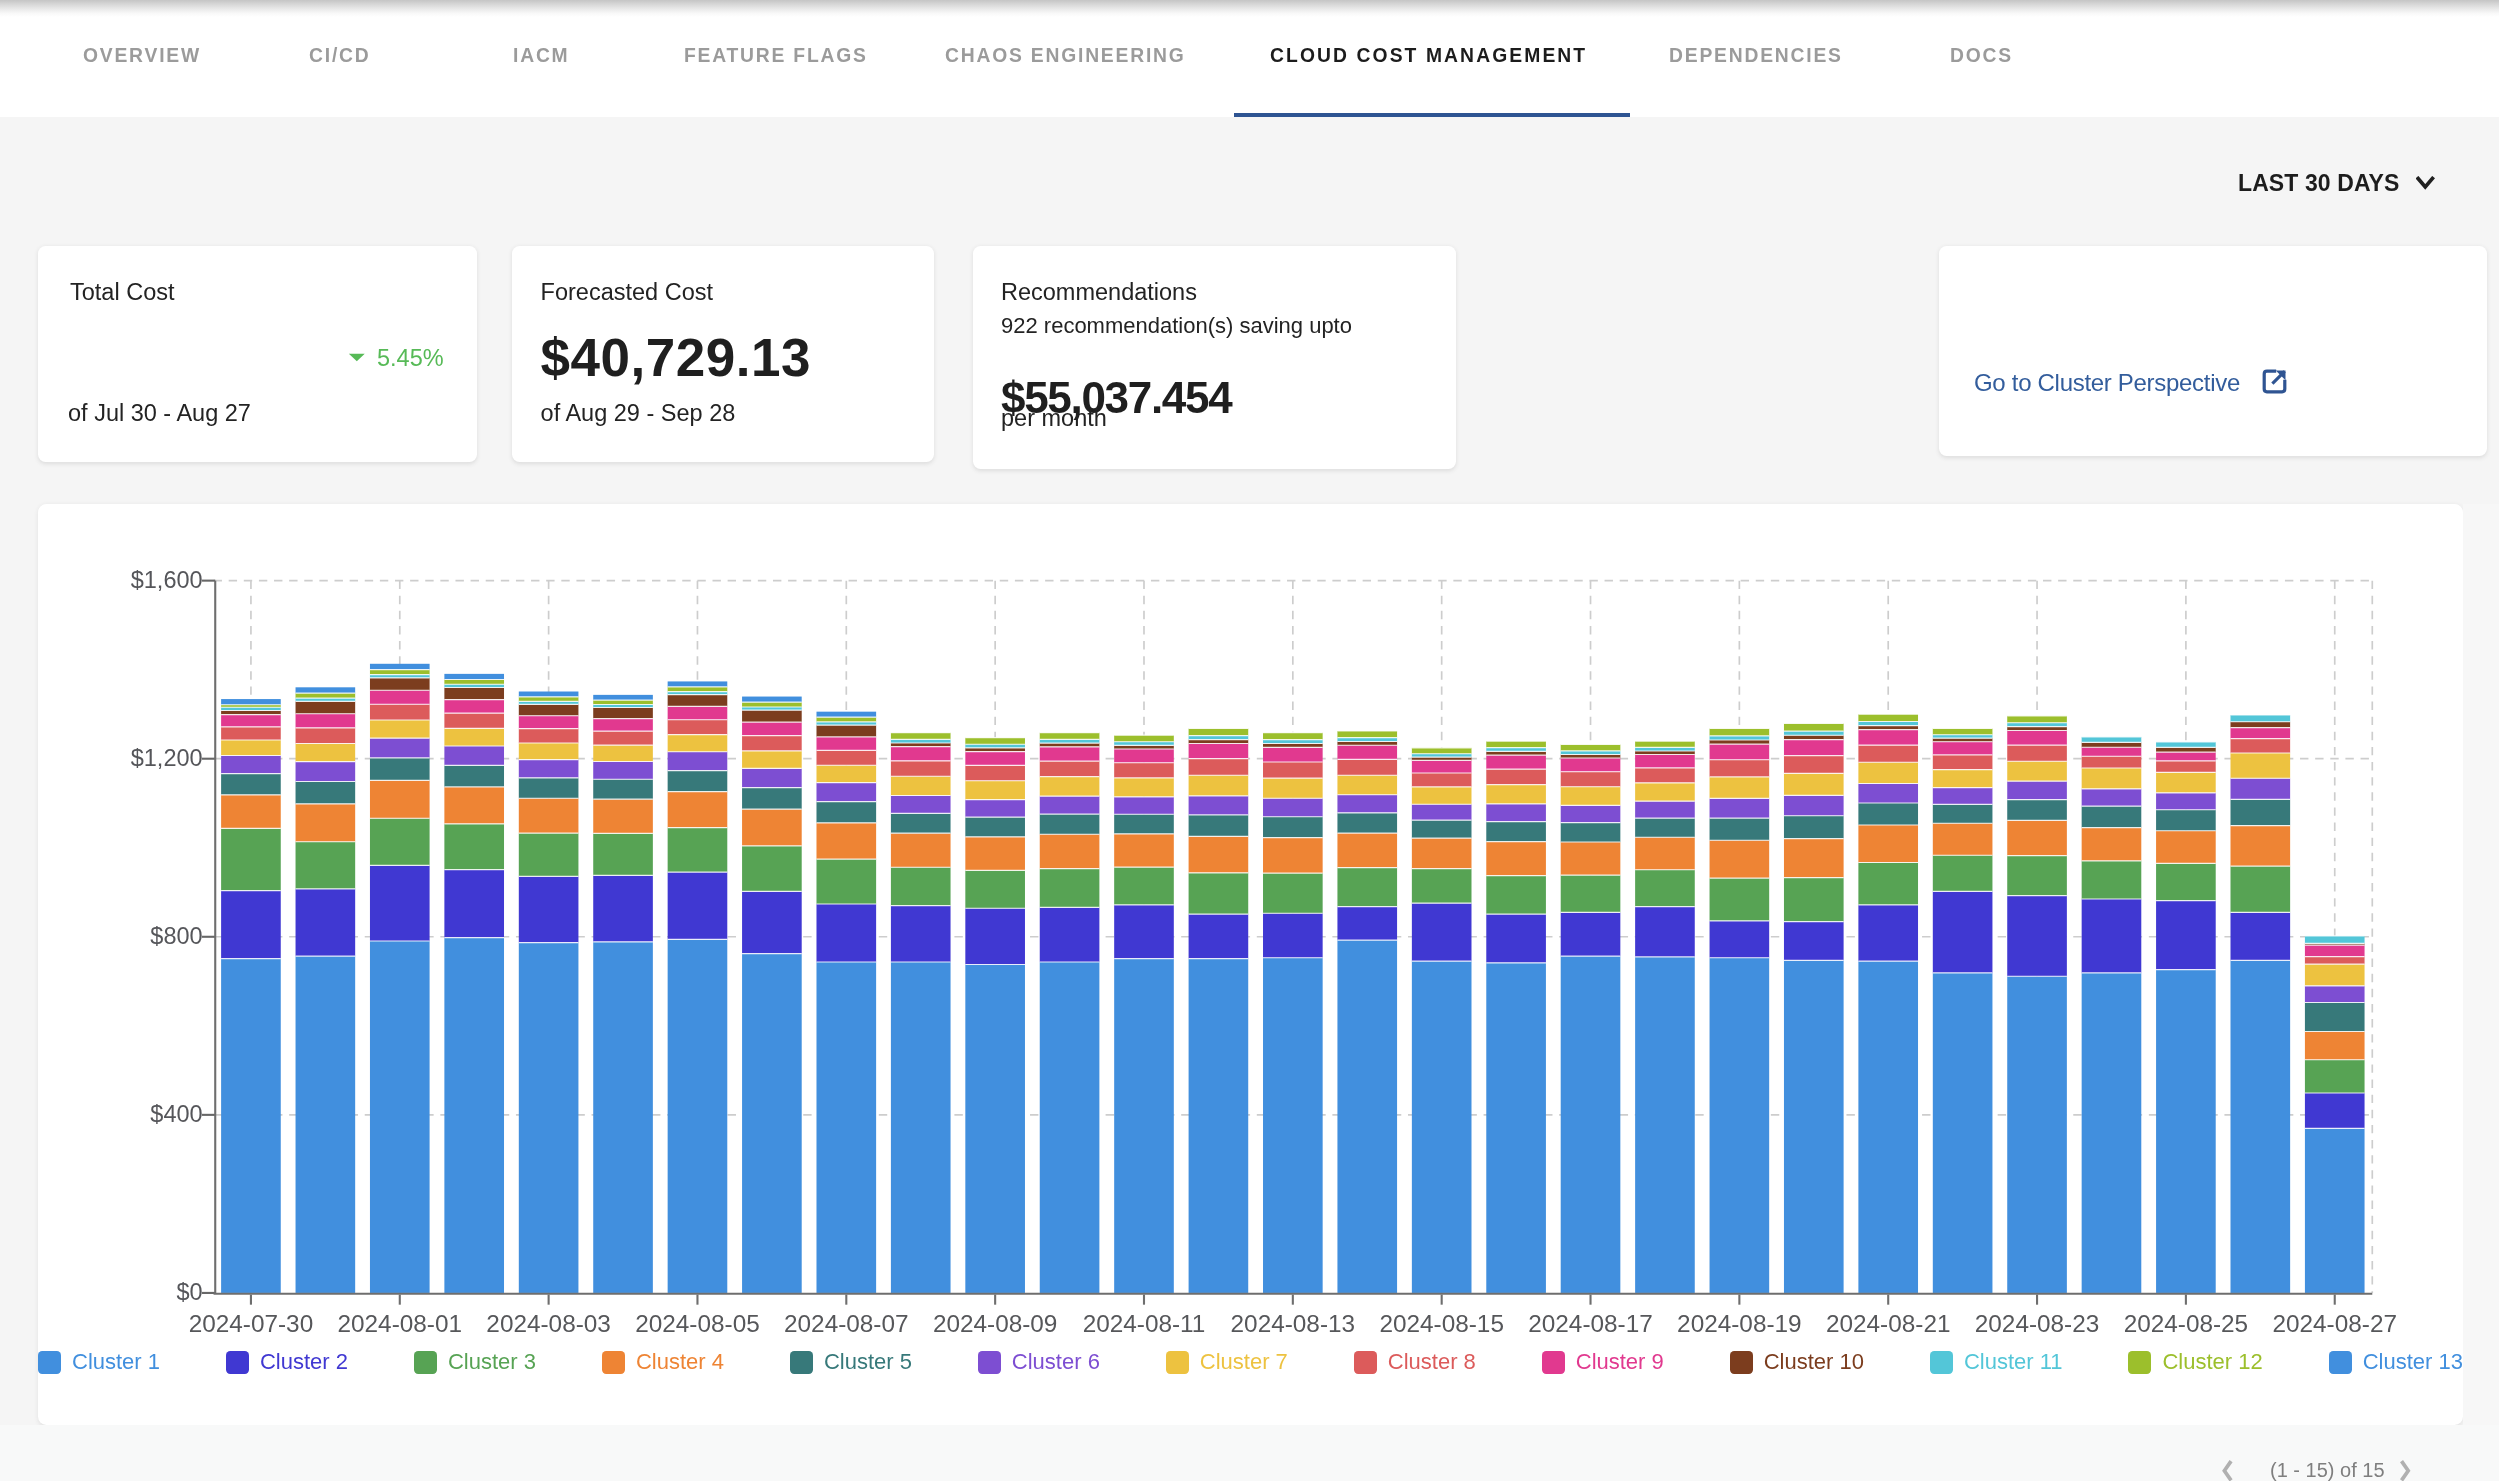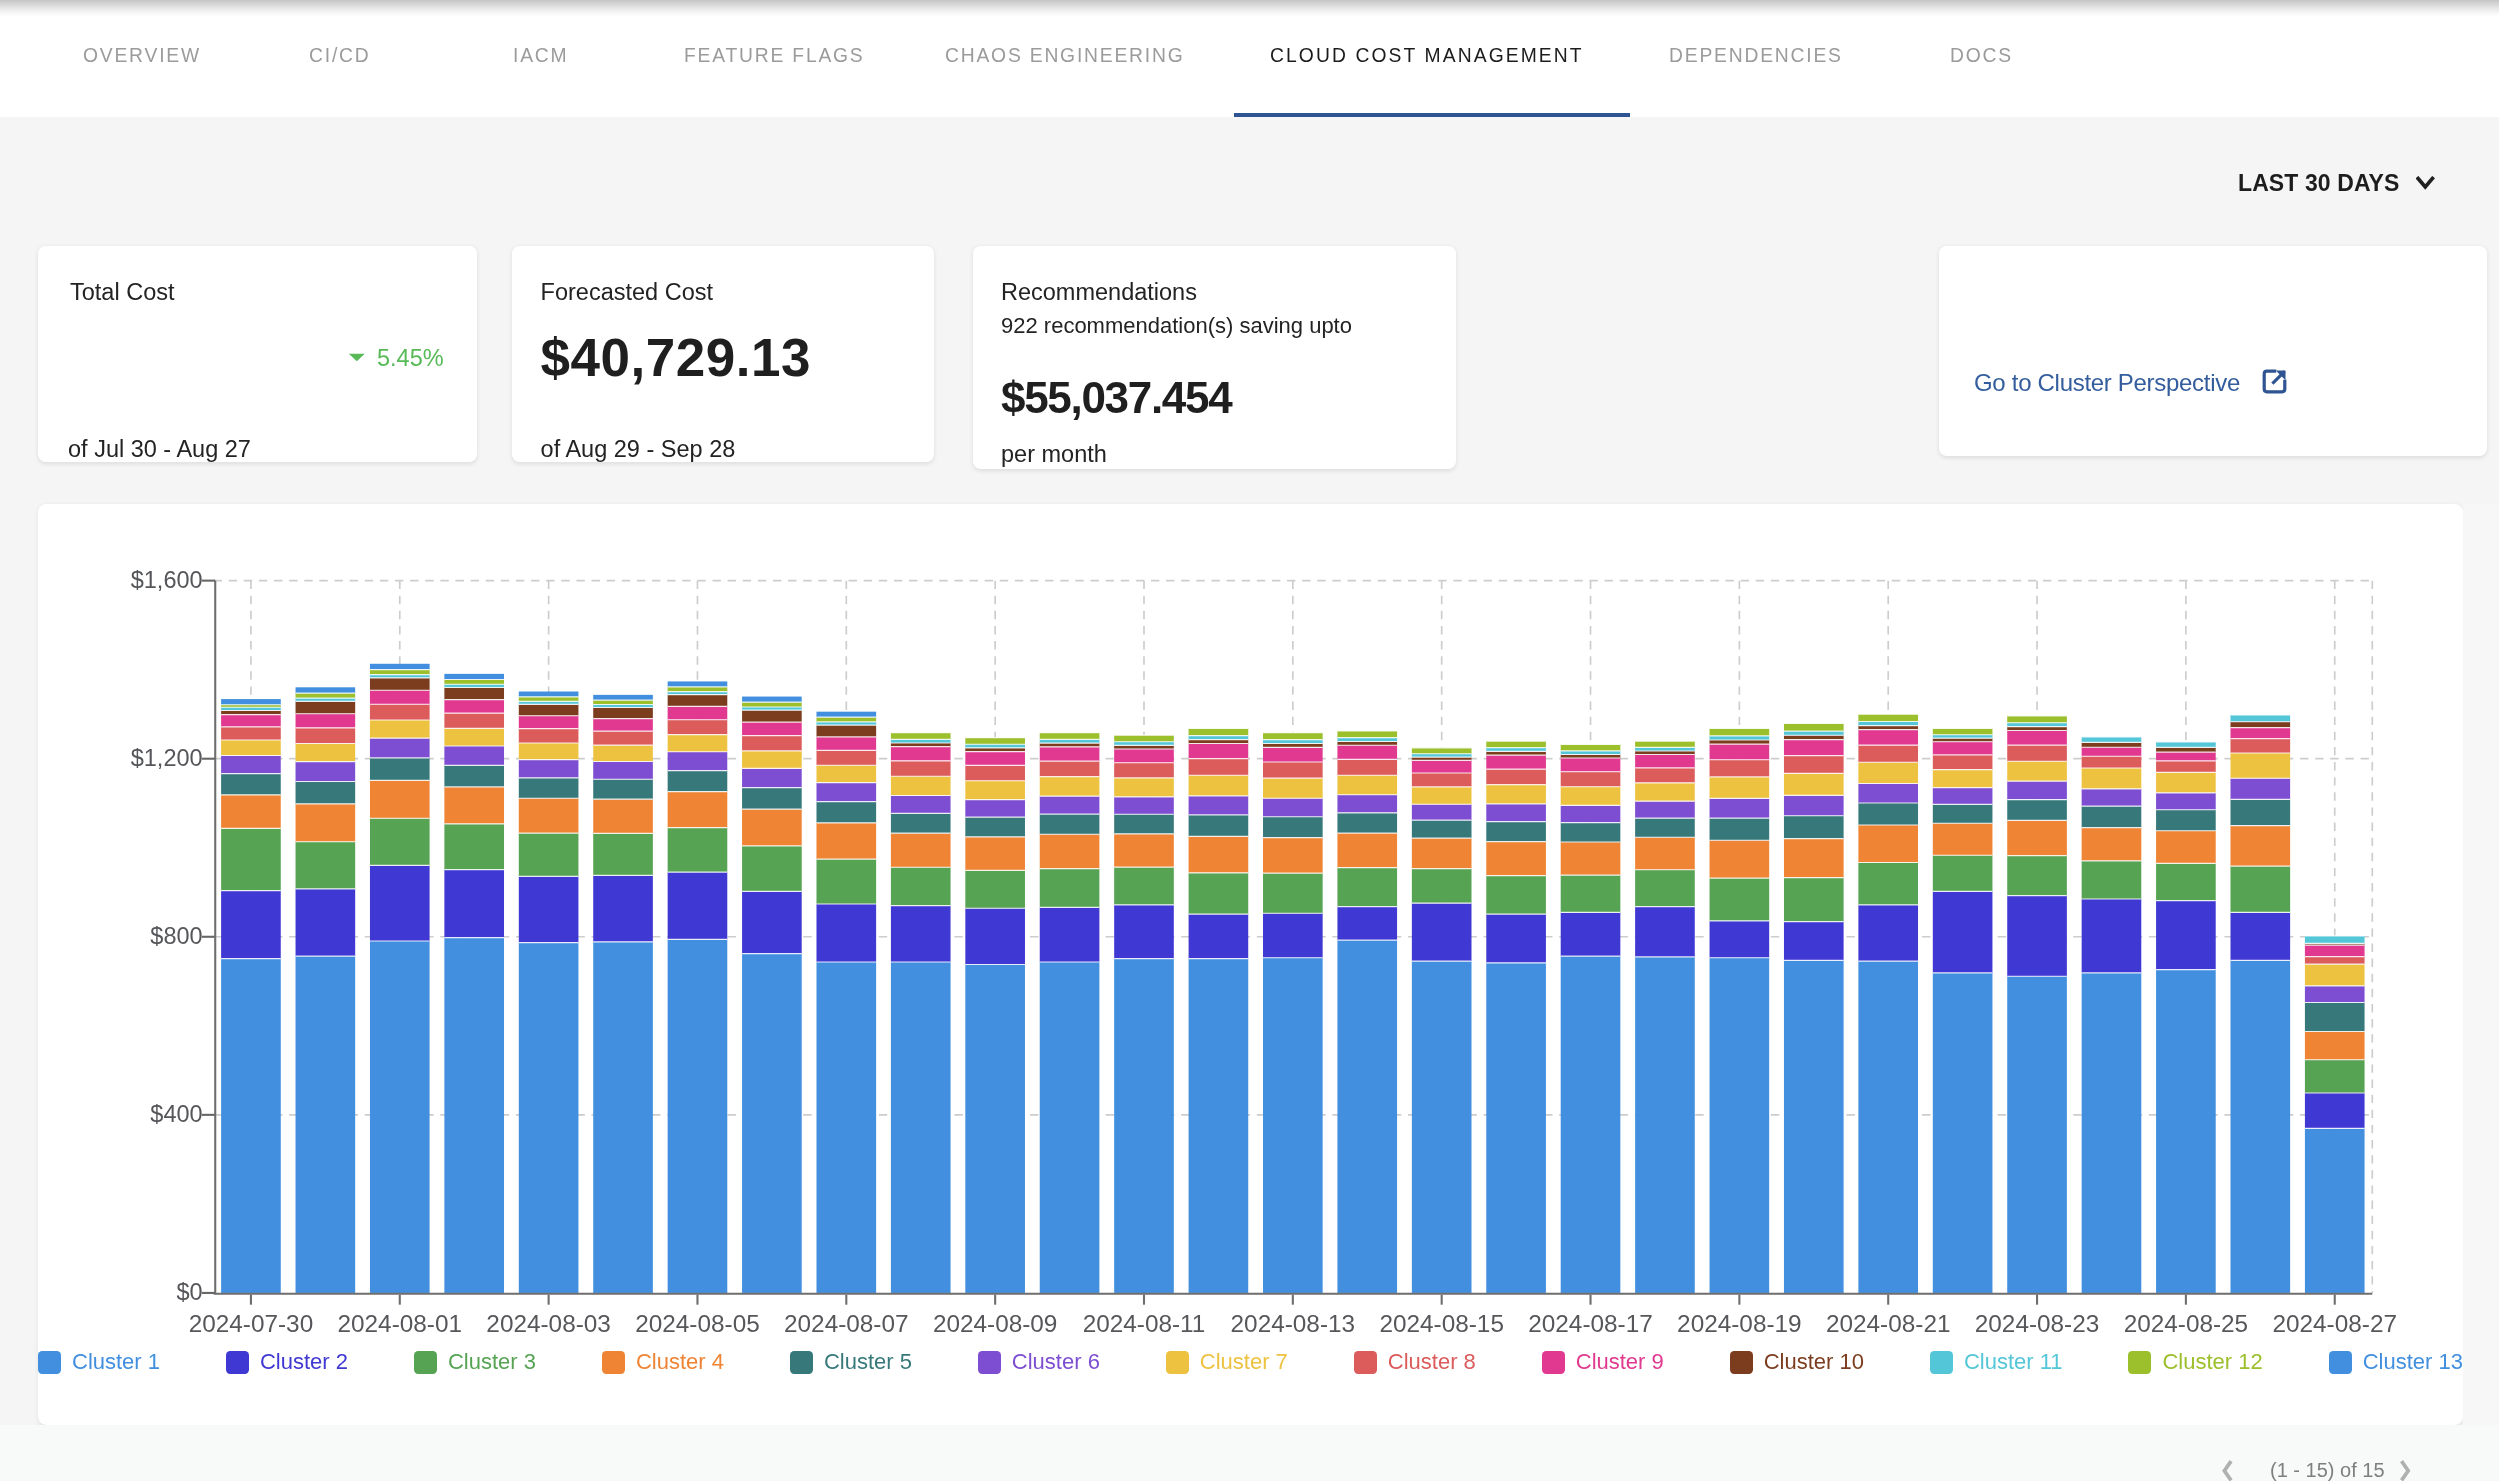--- a/index.html
+++ b/index.html
@@ -1,32 +1,32 @@
 <!DOCTYPE html>
 <html style="font-size:13.4px"><head>
 <meta charset="utf-8">
 <style>
 * { margin:0; padding:0; box-sizing:border-box; }
 html,body { width:2500px; height:1482px; overflow:hidden; }
 body { font-family:"Liberation Sans", sans-serif; background:#f5f5f5; position:relative; }
 .topbar { position:absolute; left:0; top:0; width:2500px; height:117px; background:#fff; }
 .topshadow { position:absolute; left:0; top:0; width:2500px; height:17px;
   background:linear-gradient(to bottom, #c5c5c5 0%, #d9d9d9 28%, #ebebeb 55%, #f9f9f9 80%, #ffffff 100%); }
-.tab { position:absolute; top:45px; font-size:19.3px; font-weight:normal; letter-spacing:1.8px; color:#9b9b9b; white-space:nowrap; }
+.tab { position:absolute; top:45px; font-size:19.3px; font-weight:bold; letter-spacing:1.8px; color:#9b9b9b; white-space:nowrap; }
 .tab.active { color:#1c1c1c; }
 .underline { position:absolute; left:1234px; top:113px; width:396px; height:4.2px; background:#2e5492; }
 .last30 { position:absolute; left:2238px; top:170px; font-size:23px; font-weight:bold; letter-spacing:0.1px; color:#1d1d1d; }
 .card { position:absolute; background:#fff; border-radius:7.6px; box-shadow:0 1.7px 4.2px rgba(60,60,60,0.13); }
 #card1 { left:38px; top:246px; width:439px; height:216px; }
 #card2 { left:512px; top:246px; width:422px; height:216px; }
 #card3 { left:973px; top:246px; width:483px; height:223px; }
 #card4 { left:1939px; top:246px; width:548px; height:210px; }
 .ctitle { position:absolute; font-size:23.5px; color:#232323; }
 .bignum { position:absolute; font-size:53px; font-weight:bold; letter-spacing:0.5px; color:#1f1f1f; white-space:nowrap; }
-.sub { position:absolute; font-size:23.5px; color:#232323; white-space:nowrap;margin-top:36px; }
+.sub { position:absolute; font-size:23.5px; color:#232323; white-space:nowrap; }
 .chartcard { position:absolute; left:38px; top:504px; width:2425px; height:921px; background:#fff; border-radius:8.4px; box-shadow:0 1.7px 4.2px rgba(60,60,60,0.10); }
 .legend { position:absolute; left:38px; top:1349px; width:2425px; display:flex; justify-content:space-between; align-items:center; column-gap:24px; }
 .litem { display:flex; align-items:center; font-size:22px; }
 .lsw { width:23px; height:23px; border-radius:4.2px; margin-right:11px; }
 .footer { position:absolute; left:0; top:1425px; width:2500px; height:57px; background:#f8f9f9; }
 .pagetext { position:absolute; left:2270px; top:1459px; font-size:20px; color:#7f7f7f; white-space:nowrap; }
 .rightgap { position:absolute; left:2463px; top:504px; width:37px; height:921px; background:#f7f7f7; }
 </style>
 </head>
 <body>

